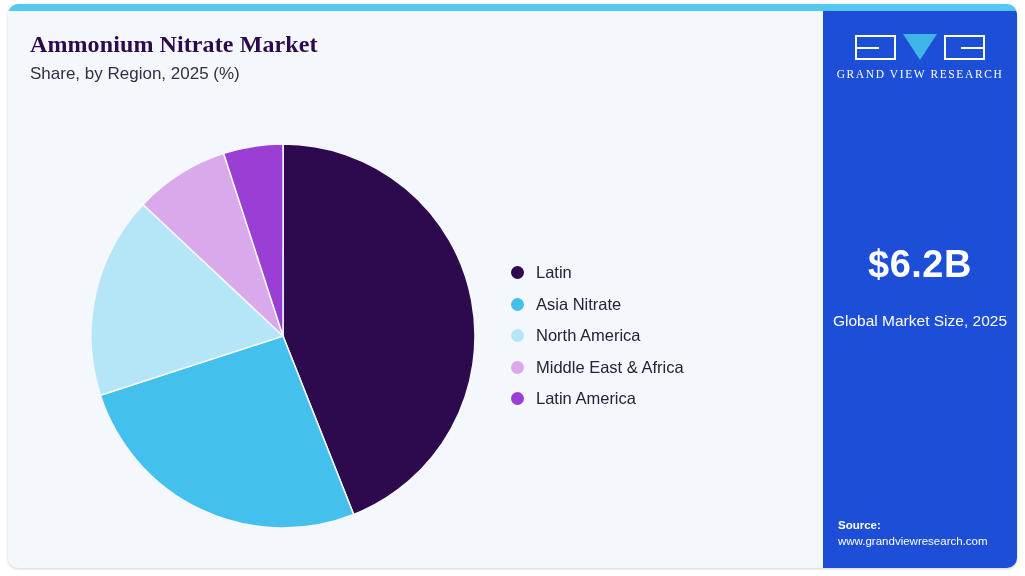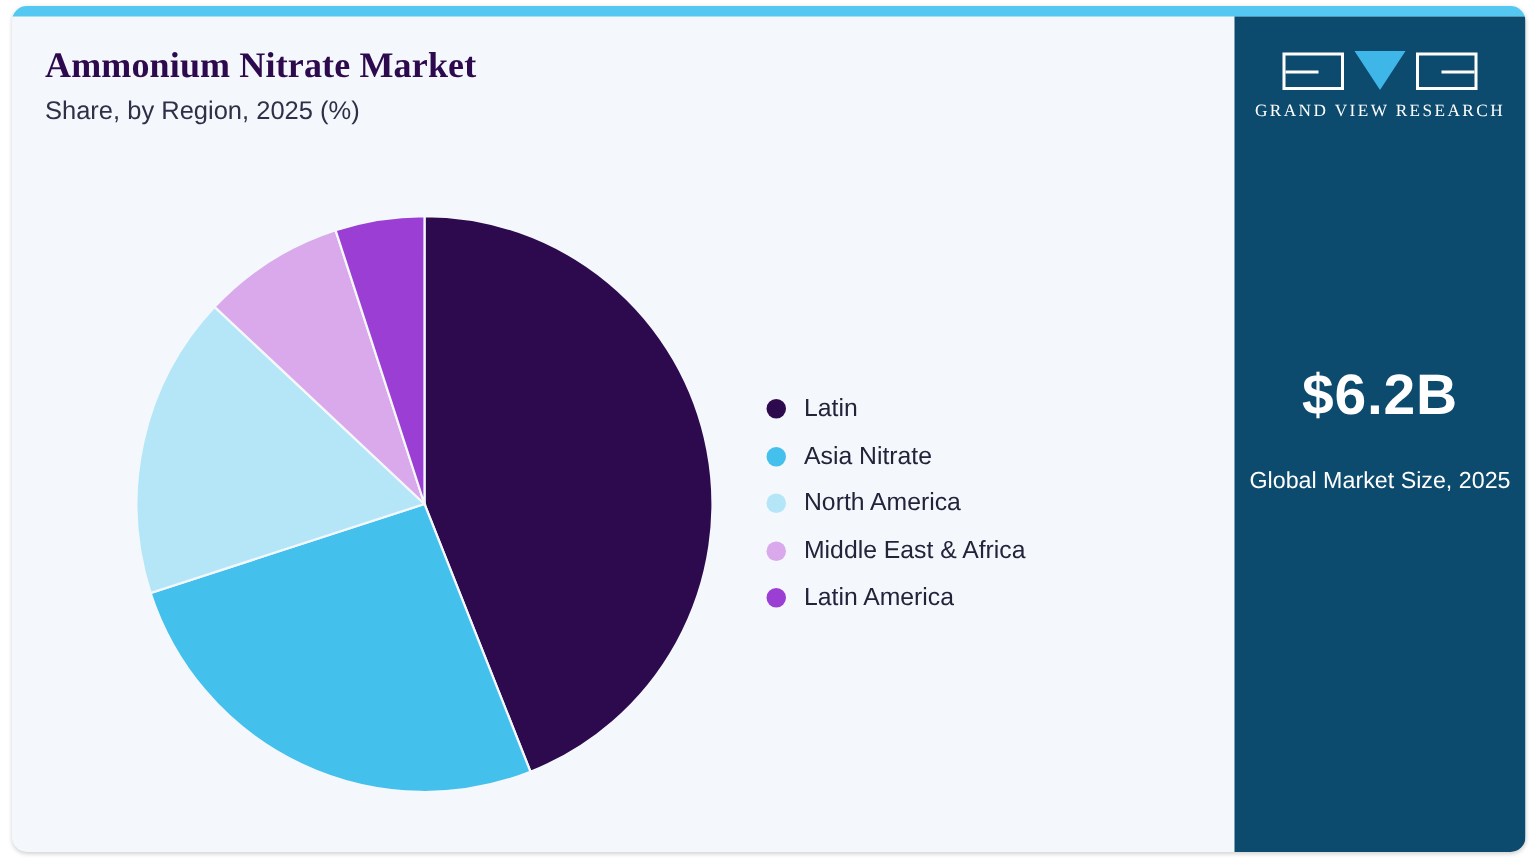--- a/index.html
+++ b/index.html
@@ -91,21 +91,21 @@
     color: #23233a;
     white-space: nowrap;
   }
   
   #right {
     position: absolute;
     right: 0;
     top: 7px;
     width: 194px;
     height: 557px;
-    background: #0c4a6e;
+    background: #1d4ed8;
   }
   #logo {
     position: absolute;
     left: 0;
     top: 22px;
     width: 194px;
     text-align: center;
   }
   #logo-mark {
     display: flex;
@@ -239,14 +239,18 @@
         <span class="logo-bar right"></span>
       </div>
       <div id="logo-text">GRAND VIEW RESEARCH</div>
     </div>
 
     <div id="stat">
       <div id="stat-value">$6.2B</div>
       <div id="stat-caption">Global Market Size, 2025</div>
     </div>
 
+    <div id="source">
+      <div id="source-label">Source:</div>
+      <div id="source-url">www.grandviewresearch.com</div>
+    </div>
   </div>
 </div>
 
 </body></html>

